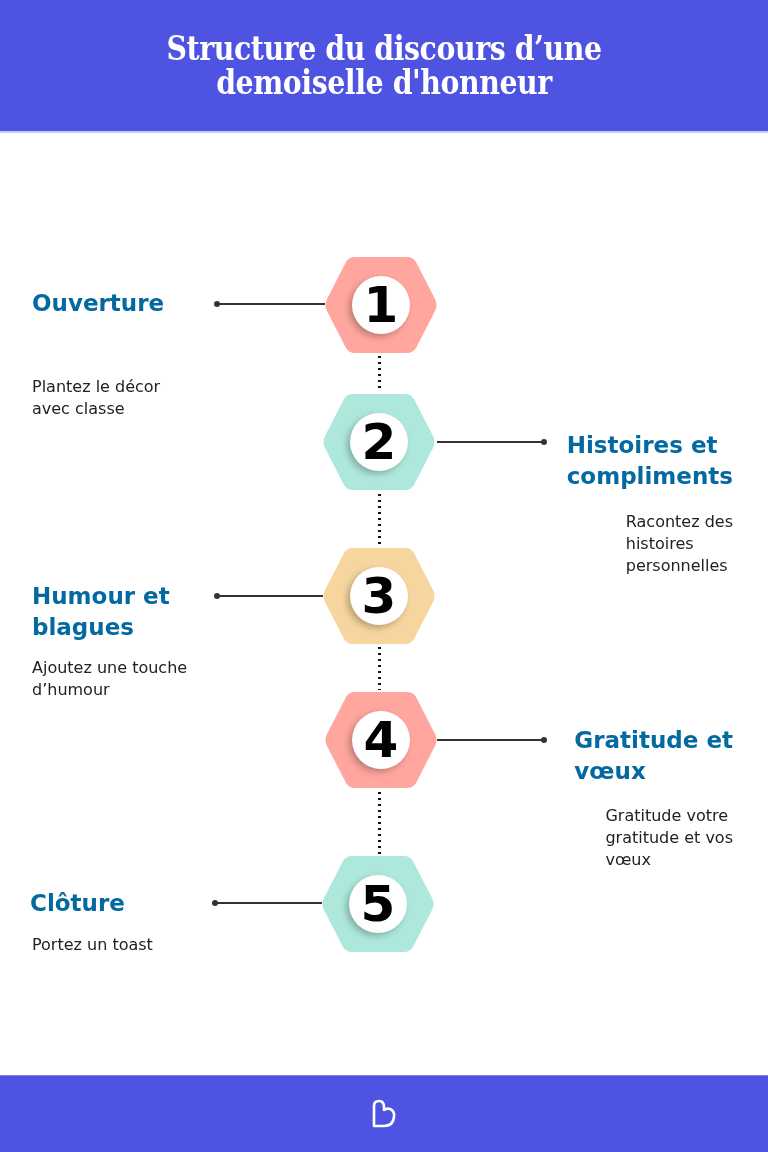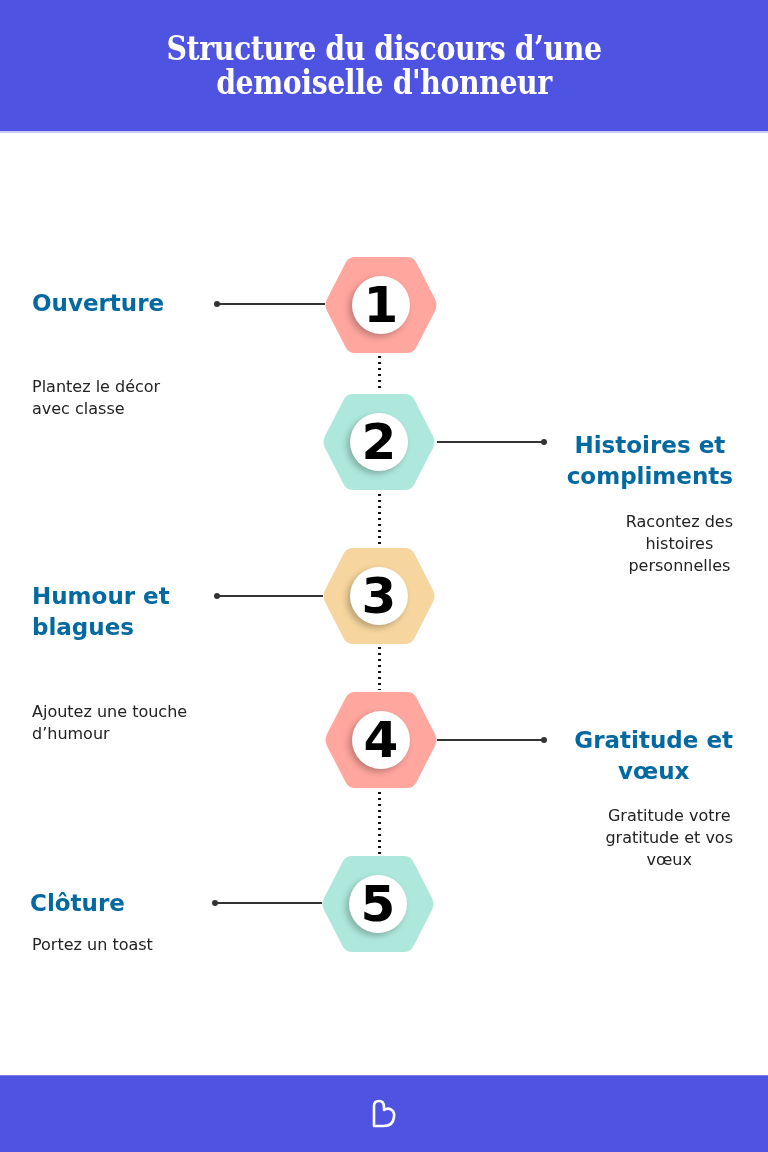--- a/index.html
+++ b/index.html
@@ -66,21 +66,21 @@
 
     .step-title {
       position: absolute; font-family: "DejaVu Sans", sans-serif; font-weight: bold;
       font-size: 23px; line-height: 31px; color: #0369a1; white-space: pre-line;
     }
     .step-desc {
       position: absolute; font-family: "DejaVu Sans", sans-serif;
       font-size: 16px; line-height: 22px; color: #222; white-space: pre-line;
     }
     .left { left: 32px; text-align: left; }
-    .right { right: 35px; text-align: center; }
+    .right { right: 35px; text-align: left; }
   </style>
 </head>
 <body>
 
 <div class="header">
   <div class="header-title">Structure du discours d’une demoiselle d'honneur</div>
 </div>
 
 <div class="dots" style="top:354px; height:38px;"></div>
 <div class="dots" style="top:492px; height:54px;"></div>
@@ -122,21 +122,21 @@
     <path d="M30 2 H82 Q88 2 91 7 L110 44 Q113 50 110 56 L91 93 Q88 98 82 98 H30 Q24 98 21 93 L2 56 Q-1 50 2 44 L21 7 Q24 2 30 2 Z" fill="#f6d59e"></path>
   </svg>
   <div class="hex-circle">
     <span class="hex-num">3</span>
   </div>
 </div>
 <div class="connector" style="left:217px; top:595px; width:106px;"></div>
 <div class="connector-dot" style="left:214px; top:593px;"></div>
 <div class="step-title left" style="top:581px;">Humour et
 blagues</div>
-<div class="step-desc left" style="top:657px;margin-top:44px;">Ajoutez une touche
+<div class="step-desc left" style="top:657px;">Ajoutez une touche
 d’humour</div>
 
 <div class="hex" style="left:325px; top:690px;">
   <svg viewBox="0 0 112 100">
     <path d="M30 2 H82 Q88 2 91 7 L110 44 Q113 50 110 56 L91 93 Q88 98 82 98 H30 Q24 98 21 93 L2 56 Q-1 50 2 44 L21 7 Q24 2 30 2 Z" fill="#ffa69e"></path>
   </svg>
   <div class="hex-circle">
     <span class="hex-num">4</span>
   </div>
 </div>

